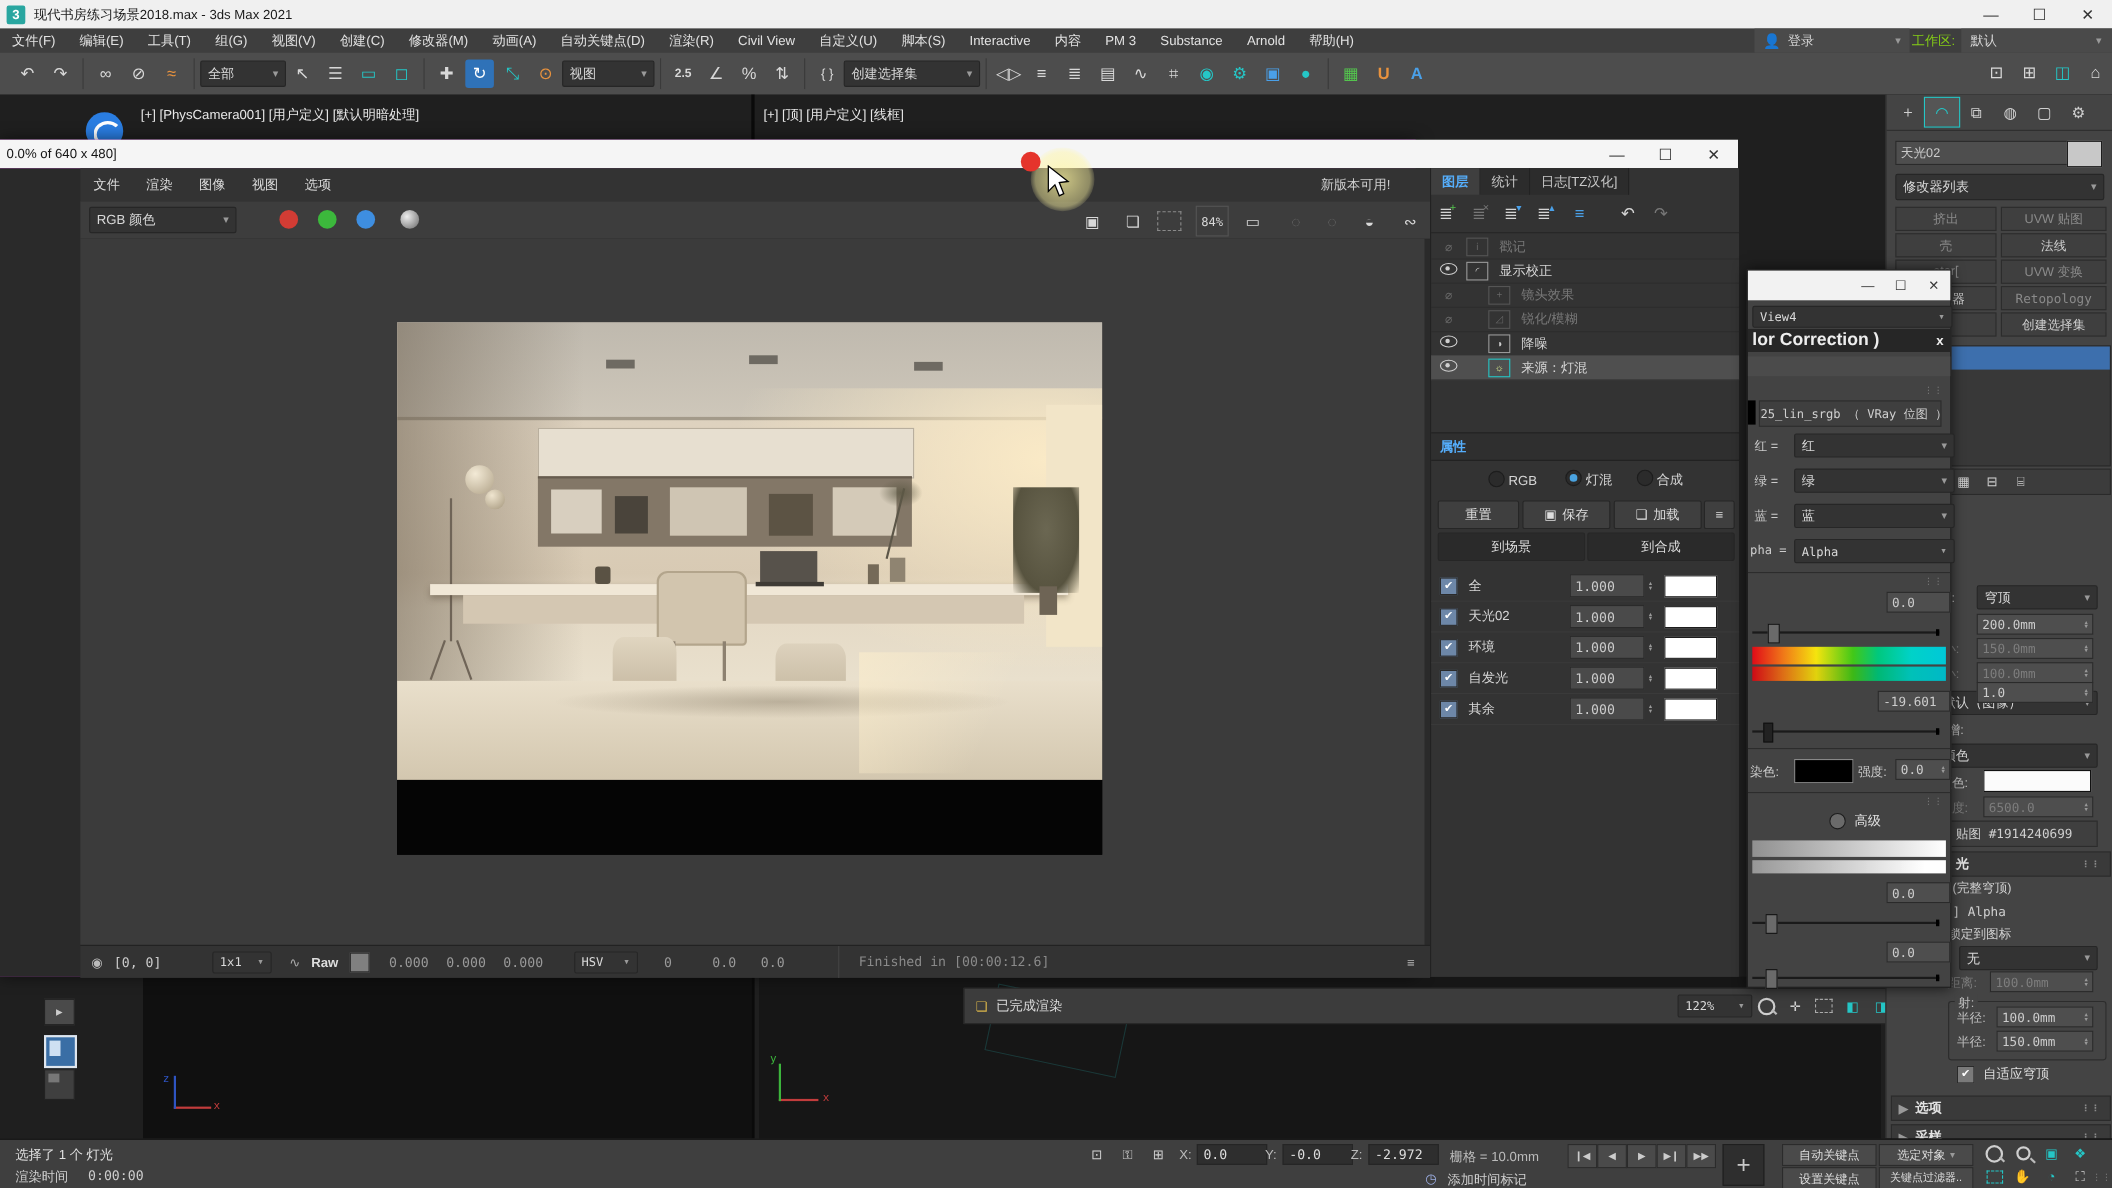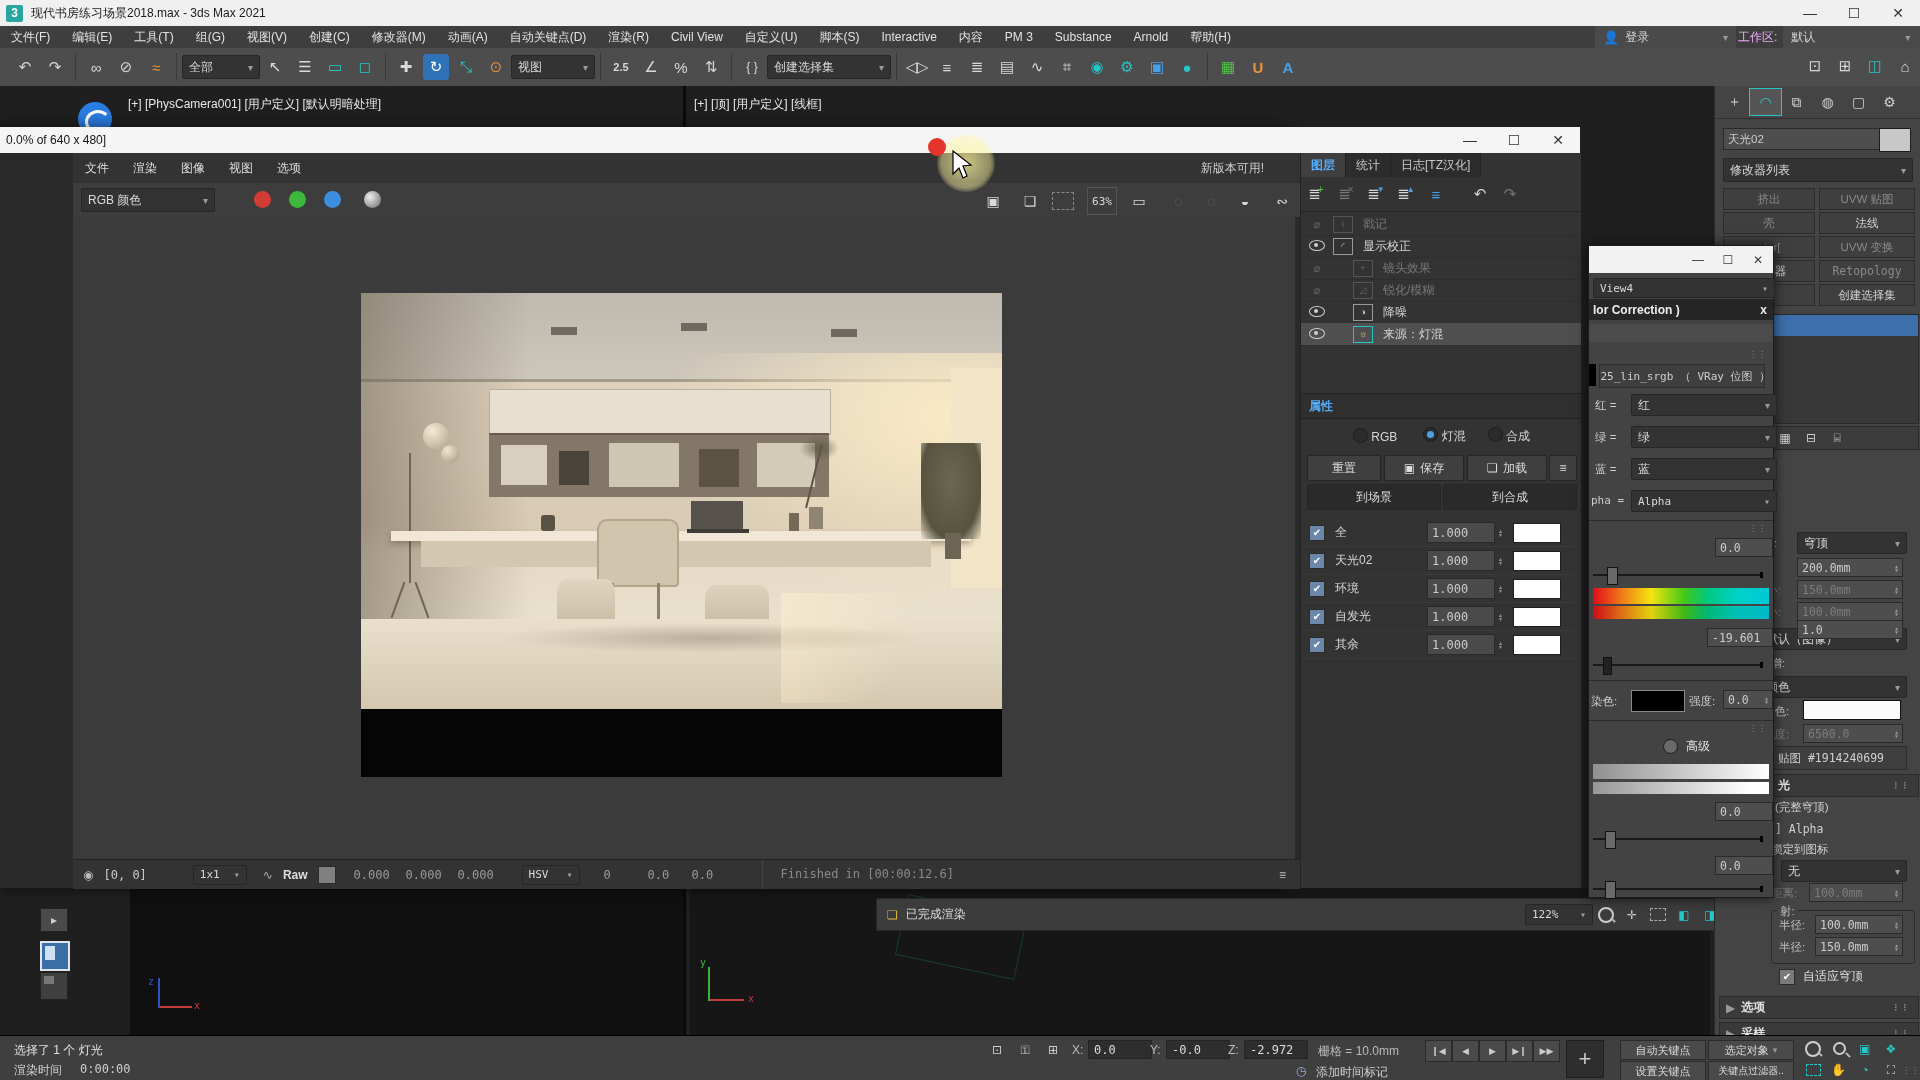--- a/index.html
+++ b/index.html
@@ -164,21 +164,21 @@
     <span class="mi">PM 3</span>
     <span class="mi">Substance</span>
     <span class="mi">Arnold</span>
     <span class="mi">帮助(H)</span>
     <div class="loginbox row" style="position:absolute;left:1595px;top:0;width:125px;padding:0 8px">
       <span style="font-size:13px;margin-right:6px">👤</span>
       <span>登录</span>
       <span style="margin-left:auto;color:#999;font-size:10px">▾</span>
     </div>
     <div class="row" style="position:absolute;left:1738px;top:0;height:22px">
-      <span style="color:#f0abfc;margin-right:6px">工作区:</span>
+      <span style="color:#84cc16;margin-right:6px">工作区:</span>
       <span style="background:#4a4a4a;padding:0 30px 0 8px;height:22px;line-height:22px;width:100px">默认</span>
       <span style="color:#999;font-size:10px;margin-left:-16px">▾</span>
     </div>
   </div>
 
   <div class="abs toolbar row" style="padding-left:10px;">
     <div class="tico">↶</div>
     <div class="tico">↷</div>
     <div class="tsep"></div>
     <div class="tico">∞</div>
@@ -309,21 +309,21 @@
         <div class="dd" style="position:absolute;left:8px;top:5px;width:120px">
             <span>RGB 颜色</span>
           </div>
         <div class="cdot" style="position:absolute;left:172px;top:8px;background:#d23c34"></div>
         <div class="cdot" style="position:absolute;left:207px;top:8px;background:#3cb83c"></div>
         <div class="cdot" style="position:absolute;left:242px;top:8px;background:#3e8ee0"></div>
         <div class="cdot" style="position:absolute;left:282px;top:8px;background:radial-gradient(circle at 35% 35%,#eee,#666)"></div>
         <div class="vico" style="left:905px">▣</div>
         <div class="vico" style="left:942px">❏</div>
         <div class="vico" style="left:979px;border:1px dashed #8a8a8a;width:20px;height:16px;top:9px"></div>
-        <div class="vico mono" style="left:1014px;font-size:11px;border:1px solid #555">63%</div>
+        <div class="vico mono" style="left:1014px;font-size:11px;border:1px solid #555">84%</div>
         <div class="vico" style="left:1051px">▭</div>
         <div class="vico dim" style="left:1090px">◌</div>
         <div class="vico dim" style="left:1123px">◌</div>
         <div class="vico" style="left:1157px">◒</div>
         <div class="vico" style="left:1194px">∾</div>
         <div class="vico" style="left:1228px">◓</div>
       </div>
 
       <div class="canvas">
         <div class="rimg">
@@ -759,21 +759,21 @@
       <div style="margin-left:auto" class="row">
         <span style="width:30px;text-align:center">—</span>
         <span style="width:30px;text-align:center">☐</span>
         <span style="width:30px;text-align:center">✕</span>
       </div>
     </div>
     <div class="dd mono" style="position:absolute;left:4px;top:32px;width:168px;height:18px;font-size:11px">
         <span>View4</span>
       </div>
     <div class="cc-hdr">
-      <span style="margin-left:4px;font-size:12px">lor Correction )</span>
+      <span style="margin-left:4px;font-size:16px">lor Correction )</span>
       <span style="margin-left:auto;margin-right:6px;font-weight:bold">x</span>
     </div>
     <div class="abs" style="left:0;top:78px;width:184px;height:18px;background:#4b4b4b"></div>
     <div class="dotgrip" style="right:6px;top:104px">⋮⋮</div>
     <div class="abs" style="left:0;top:118px;width:7px;height:22px;background:#000"></div>
     <div class="mbtn mono" style="left:10px;top:118px;width:164px;height:22px;font-size:11px">
         <span>425_lin_srgb （ VRay 位图 ）</span>
       </div>
 
     <div class="plabel" style="left:6px;top:152px;color:#ccc">红 =</div>

